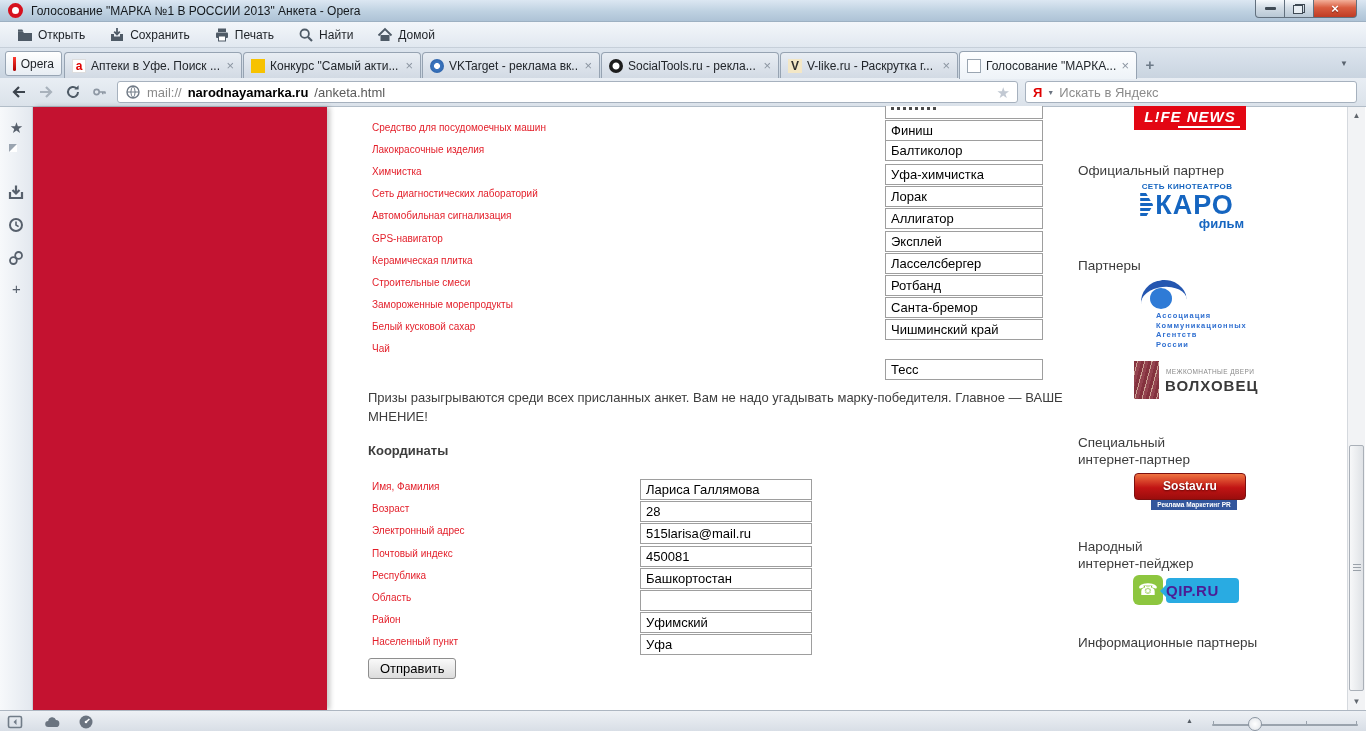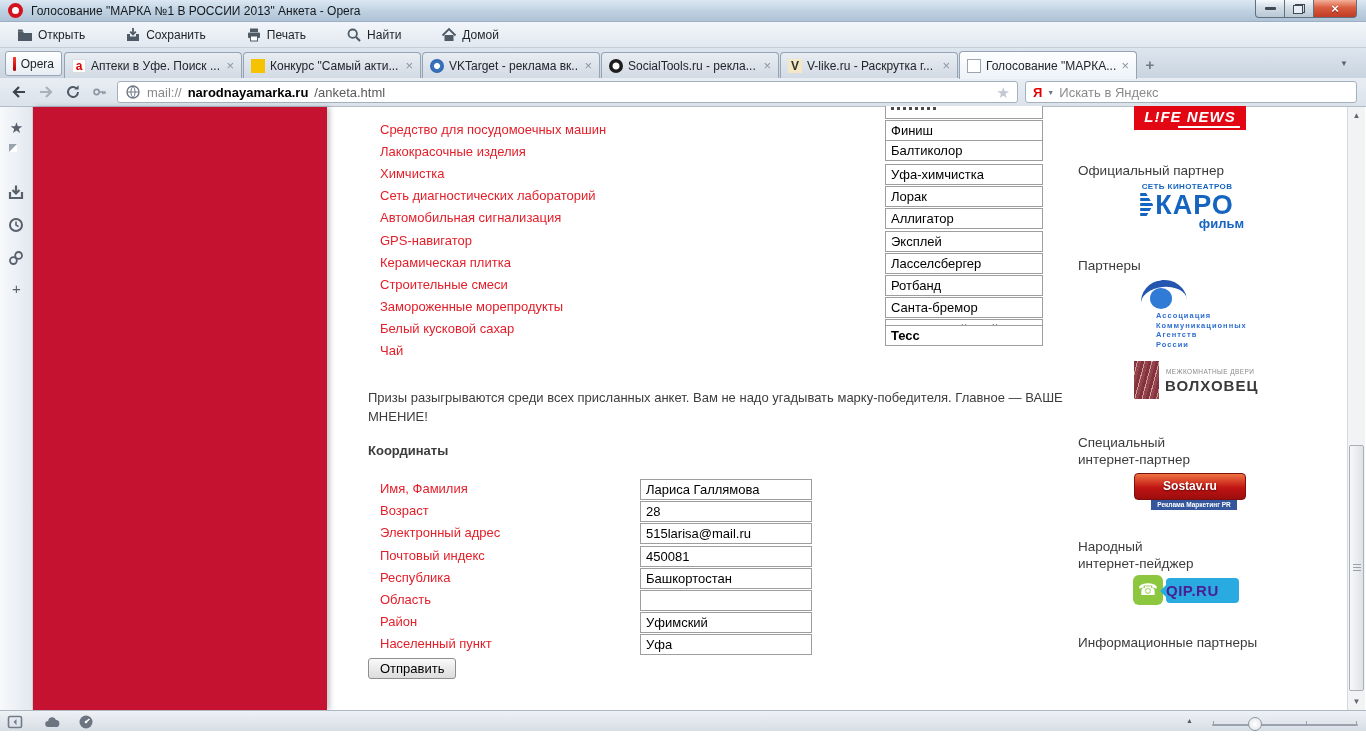--- a/index.html
+++ b/index.html
@@ -22,21 +22,21 @@
     background:linear-gradient(#f3b09a,#d95d40 45%,#bf3c24); }
   .dash { display:block; width:11px; height:3px; background:#3f4a54; border-radius:1px; }
   .squares { position:relative; width:12px; height:10px; }
   .squares::before { content:""; position:absolute; right:0; top:0; width:8px; height:7px; border:1.5px solid #3f4a54; background:transparent; }
   .squares::after { content:""; position:absolute; left:0; bottom:0; width:8px; height:7px; border:1.5px solid #3f4a54; background:#e8eef3; }
   .close-x { font-size:13px; font-weight:bold; color:#fff; text-shadow:0 1px 1px #7a1d0d; line-height:1; }
 
   
   .menubar { position:absolute; left:0; top:22px; width:100%; height:26px;
     background:linear-gradient(#f3f6fa,#e1e8f0); border-bottom:1px solid #c6cfd9;
-    display:flex; align-items:center; padding-left:8px; gap:22px; }
+    display:flex; align-items:center; padding-left:8px; gap:6px; }
   .menu-item { display:flex; align-items:center; gap:5px; padding:2px 9px; font-size:12px; color:#1d2126; cursor:default; }
   .ic { width:16px; height:16px; display:block; }
 
   
   .tabbar { position:absolute; left:0; top:48px; width:100%; height:30px;
     background:linear-gradient(#dde5ee,#c9d4e0); }
   .opera-btn { position:absolute; left:5px; top:3px; width:57px; height:25px;
     background:linear-gradient(#ffffff,#e7edf3); border:1px solid #98a5b4; border-radius:3px;
     display:flex; align-items:center; gap:5px; padding:0 7px; font-size:12px; color:#1d2126; }
   .opera-u { width:11px; height:14px; background:linear-gradient(#ff3b30,#ad0000); border-radius:0 0 6px 6px; }
@@ -76,21 +76,21 @@
   
   .content { position:absolute; left:0; top:107px; width:1366px; height:603px; background:#fff; }
   .side-panel { position:absolute; left:0; top:0; width:33px; height:603px;
     background:linear-gradient(90deg,#f7f9fb,#e3e8ef); border-right:1px solid #ccd4dd; }
   .sp-icon { position:absolute; left:8px; width:17px; height:17px; color:#57606c; font-size:15px; line-height:17px; text-align:center; }
   .note-ic { width:15px; height:15px; background:#57606c; border-radius:2px; position:relative; }
   .note-ic::after { content:""; position:absolute; right:0; bottom:0; border:4px solid #fff; border-top-color:#9aa4b0; border-left-color:#9aa4b0; }
   .banner { position:absolute; left:33px; top:0; width:294px; height:603px; background:#c41230;
     box-shadow:3px 0 5px rgba(0,0,0,.22); }
 
-  .cat-label, .form-label { position:absolute; left:380px; font-size:13px; color:#e31e29; white-space:nowrap; }
+  .cat-label, .form-label { position:absolute; left:372px; font-size:10px; color:#e31e29; white-space:nowrap; }
   .cat-input { position:absolute; left:885px; width:158px; height:21px; border:1px solid #9e9e9e;
     padding:1px 5px; font:13px "Liberation Sans",sans-serif; color:#000; background:#fff; }
   .cat-input-partial { position:absolute; left:885px; top:-1px; width:158px; height:13px;
     border:1px solid #9e9e9e; border-top:none; background:#fff; }
   .cat-input-partial::after { content:""; position:absolute; left:5px; top:1px; width:48px; height:3px;
     background:repeating-linear-gradient(90deg,#4a4a4a 0 3px,transparent 3px 6px); }
   .form-input { position:absolute; left:640px; width:172px; height:21px; border:1px solid #9e9e9e;
     padding:1px 5px; font:13px "Liberation Sans",sans-serif; color:#000; background:#fff; }
 
   .prizes { position:absolute; left:368px; top:281px; width:740px; font-size:13px; line-height:19px;
@@ -340,21 +340,21 @@
     <input class="cat-input" style="top: 124px;" value="Эксплей">
     <span class="cat-label" style="top:148px">Керамическая плитка</span>
     <input class="cat-input" style="top: 146px;" value="Ласселсбергер">
     <span class="cat-label" style="top:170px">Строительные смеси</span>
     <input class="cat-input" style="top: 168px;" value="Ротбанд">
     <span class="cat-label" style="top:192px">Замороженные морепродукты</span>
     <input class="cat-input" style="top: 190px;" value="Санта-бремор">
     <span class="cat-label" style="top:214px">Белый кусковой сахар</span>
     <input class="cat-input" style="top: 212px;" value="Чишминский край">
     <span class="cat-label" style="top:236px">Чай</span>
-    <input class="cat-input" style="top: 218px; font-weight: bold;" value="Тесс">
+    <input class="cat-input" style="top: 252px;" value="Тесс">
 
     <div class="prizes">Призы разыгрываются среди всех присланных анкет. Вам не надо угадывать марку-победителя. Главное — ВАШЕ
 МНЕНИЕ!</div>
     <div class="coords-heading">Координаты</div>
 
     <span class="form-label" style="top:374px">Имя, Фамилия</span>
     <input class="form-input" style="top: 372px;" value="Лариса Галлямова">
     <span class="form-label" style="top:396px">Возраст</span>
     <input class="form-input" style="top: 394px;" value="28">
     <span class="form-label" style="top:418px">Электронный адрес</span>

